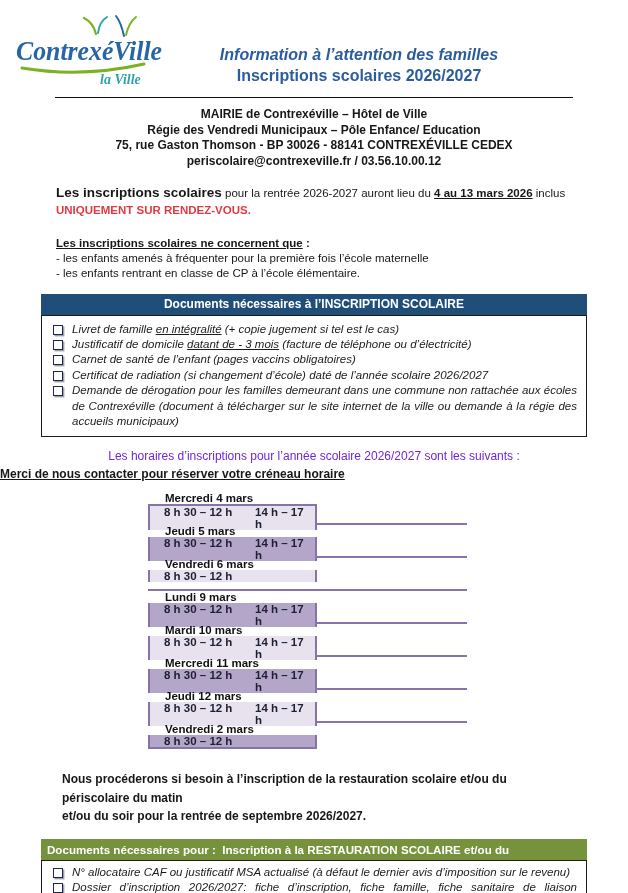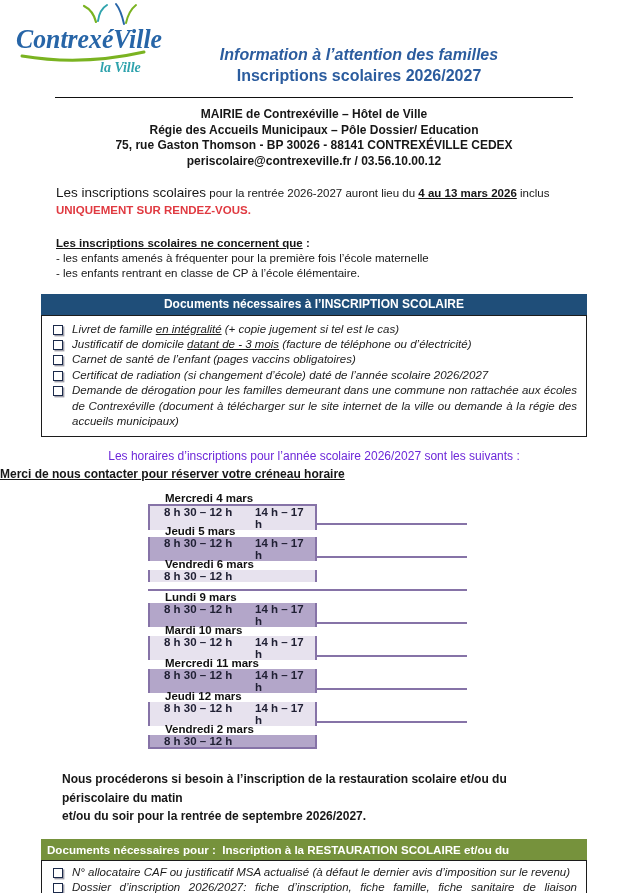--- a/index.html
+++ b/index.html
@@ -2,30 +2,30 @@
 <html><head>
 <meta charset="utf-8">
 <style>
   html,body{margin:0;padding:0;background:#fff;}
   .page{
     position:relative;width:628px;height:893px;margin:0 auto;background:#fff;
     font-family:"Liberation Sans",sans-serif;color:#1a1a1a;overflow:hidden;
   }
   
   .header{position:relative;height:97px;}
-  .logo{position:absolute;left:12px;top:2px;width:155px;height:78px;}
+  .logo{position:absolute;left:12px;top:14px;width:155px;height:78px;}
   .titles{position:absolute;left:120px;right:30px;top:44px;text-align:center;}
   .title-1{font-size:16px;font-weight:bold;font-style:italic;color:#2b5c9e;line-height:21px;}
   .title-2{font-size:16px;font-weight:bold;color:#2b5c9e;line-height:21px;}
   .head-rule{margin:0 55px;border-top:1.6px solid #111;height:0;}
   
   .address{margin-top:9px;text-align:center;font-weight:bold;font-size:12px;line-height:15.5px;color:#171717;}
   
   .intro{margin:15px 56px 0 56px;font-size:11.5px;line-height:17px;text-align:justify;color:#171717;}
-  .intro .lead{font-size:13.5px;font-weight:normal;}
+  .intro .lead{font-size:13.5px;font-weight:bold;}
   .intro .dates{font-weight:bold;text-decoration:underline;}
   .warning{margin:0 56px;font-size:11.5px;font-weight:bold;color:#e03a41;line-height:17px;}
   
   .concern{margin:17px 56px 12px 56px;font-size:11.5px;line-height:15.2px;color:#171717;}
   .concern-h{font-weight:bold;}
   .concern-h .u{text-decoration:underline;}
   
   .banner{margin:11px 41px 0 41px;height:21px;line-height:21px;color:#fff;font-weight:bold;font-size:12px;}
   .banner.navy{background:#1f4e79;text-align:center;}
   .banner.green{background:#76923c;font-size:11.6px;padding-left:6px;margin-top:13px;}
@@ -81,21 +81,21 @@
     </div>
     <div class="titles">
       <div class="title-1">Information à l’attention des familles</div>
       <div class="title-2">Inscriptions scolaires 2026/2027</div>
     </div>
   </div>
   <div class="head-rule"></div>
 
   <div class="address">
     <div>MAIRIE de Contrexéville – Hôtel de Ville</div>
-    <div>Régie des Accueils Municipaux – Pôle Dossier/ Education</div>
+    <div>Régie des Vendredi Municipaux – Pôle Enfance/ Education</div>
     <div>75, rue Gaston Thomson - BP 30026 - 88141 CONTREXÉVILLE CEDEX</div>
     <div>periscolaire@contrexeville.fr / 03.56.10.00.12</div>
   </div>
 
   <div class="intro"><span class="lead">Les inscriptions scolaires</span><span> pour la rentrée 2026-2027 auront lieu du </span><span class="dates">4 au 13 mars 2026</span><span> inclus</span></div>
   <div class="warning">UNIQUEMENT SUR RENDEZ-VOUS.</div>
 
   <div class="concern">
     <div class="concern-h"><span class="u">Les inscriptions scolaires ne concernent que</span><span> :</span></div>
     <div>- les enfants amenés à fréquenter pour la première fois l’école maternelle</div>

